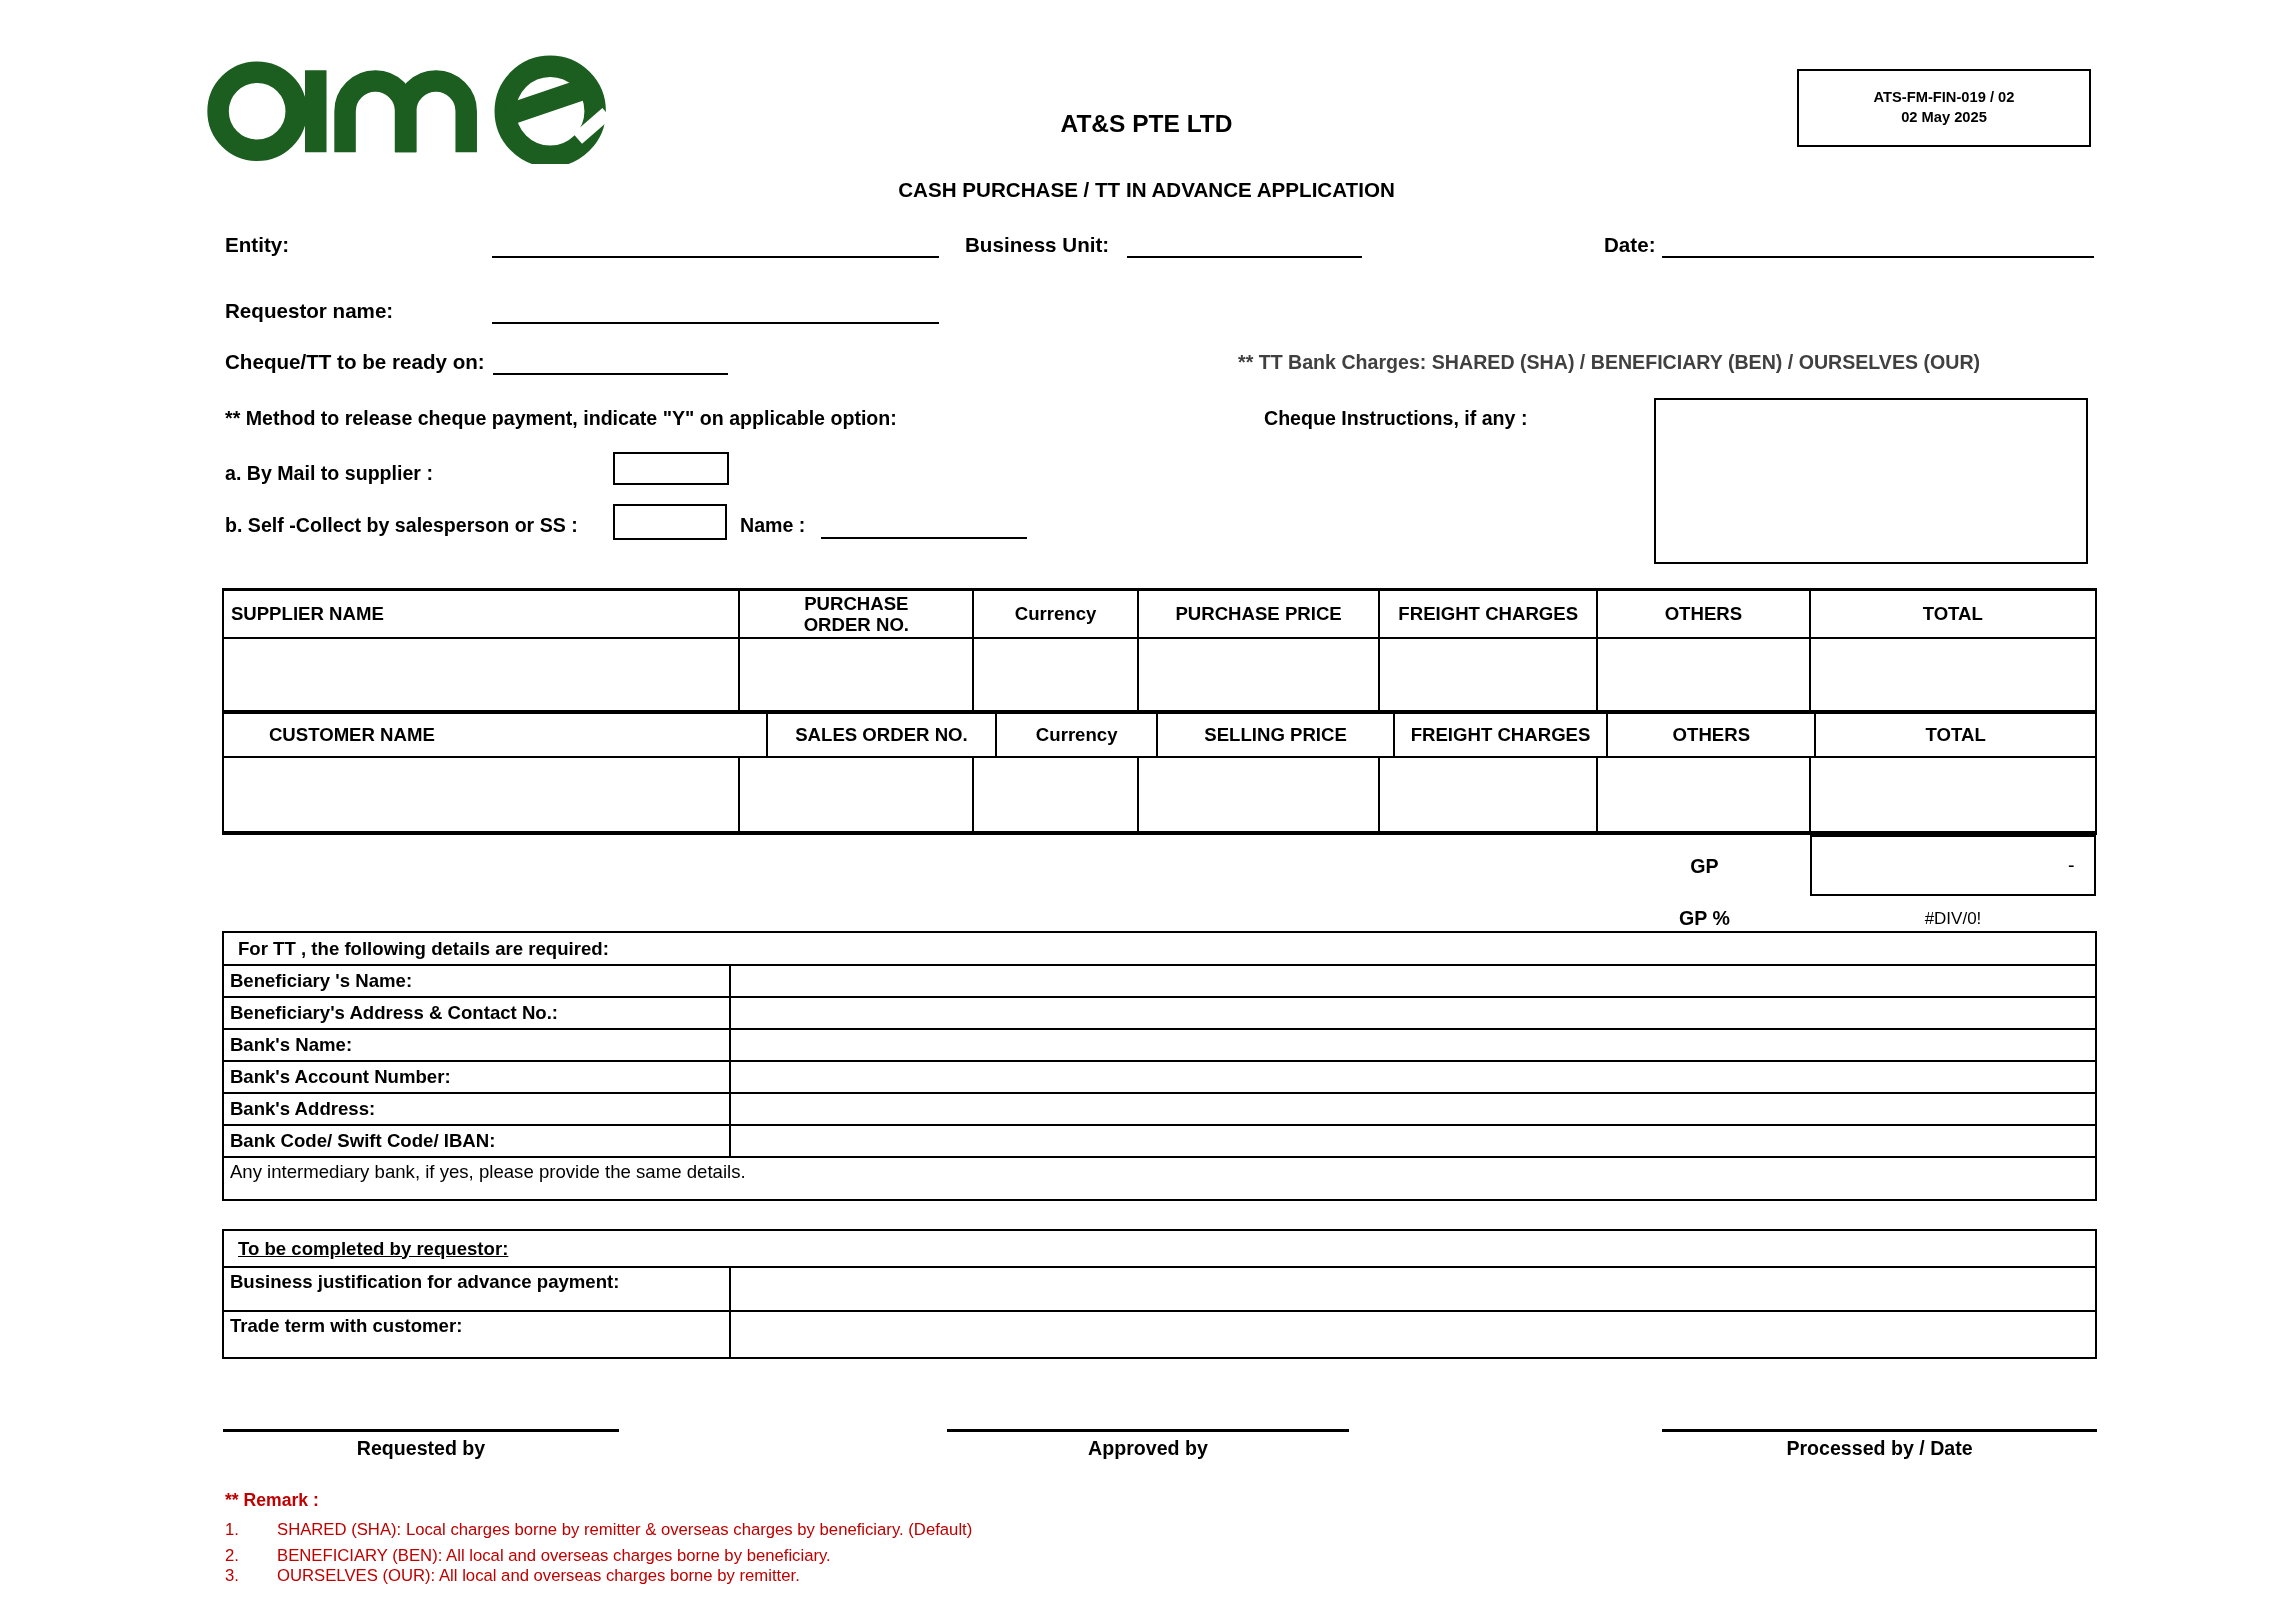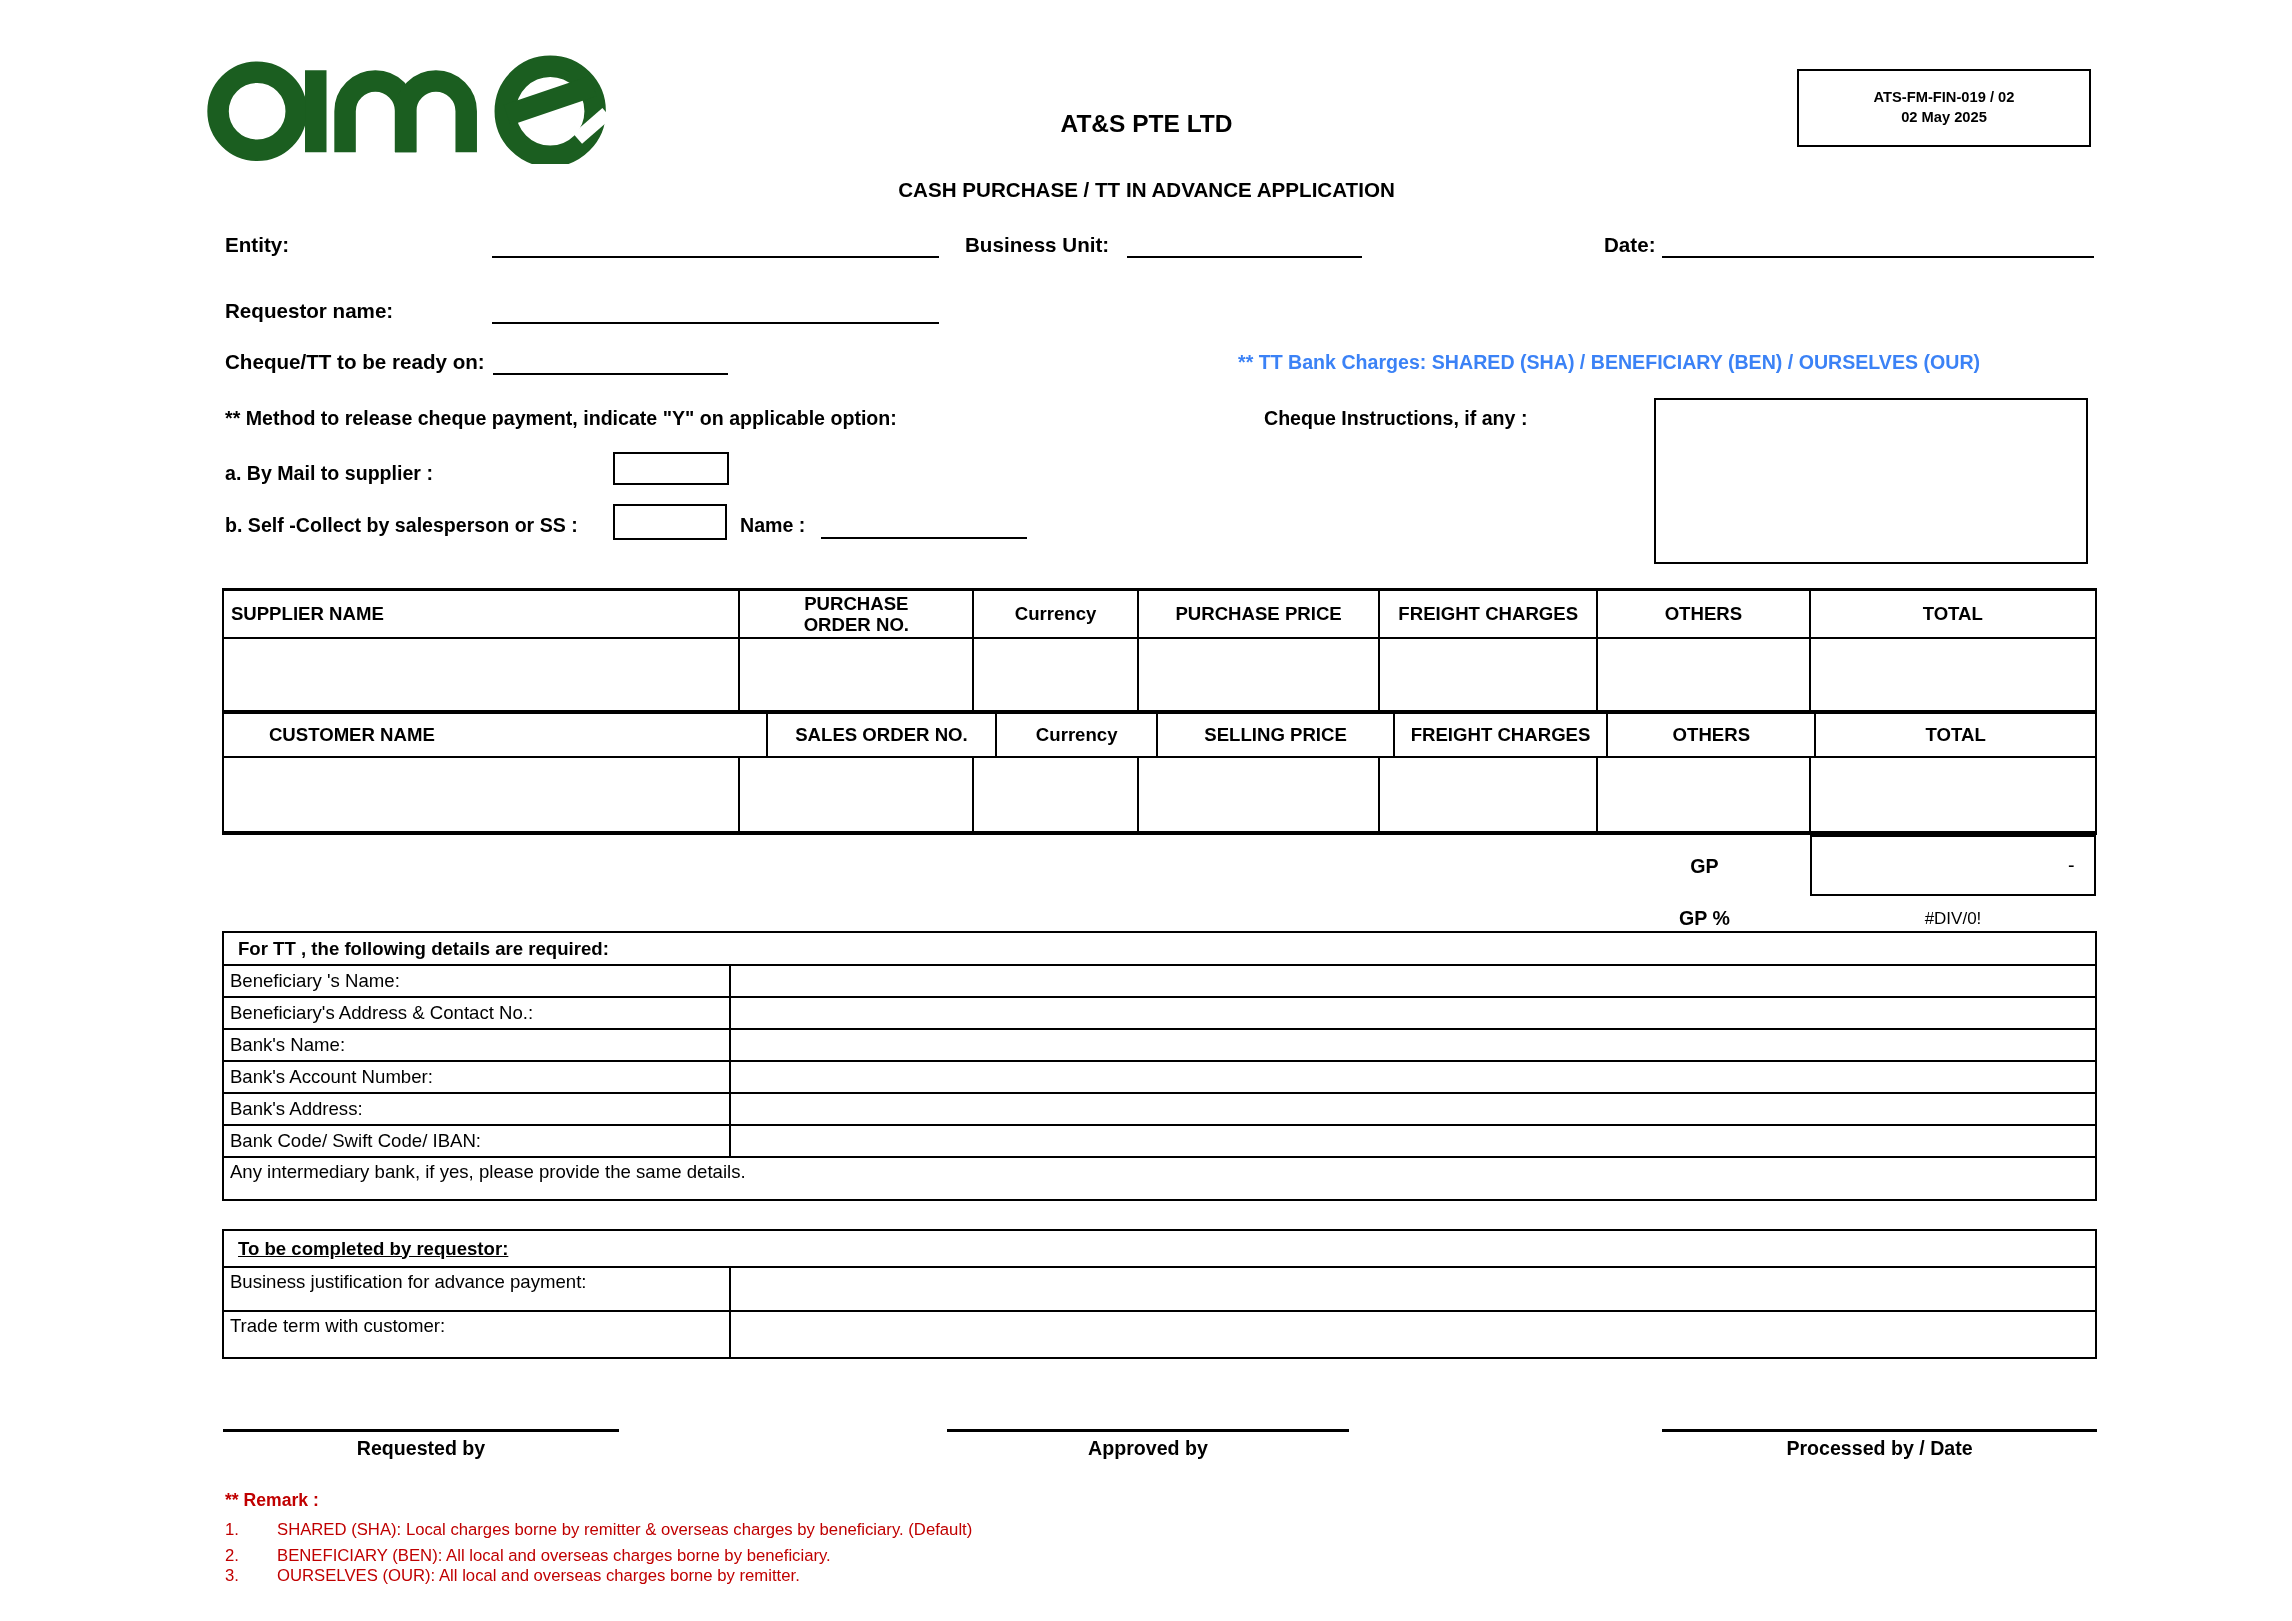--- a/index.html
+++ b/index.html
@@ -4,32 +4,32 @@
 <style>
   * { box-sizing: border-box; margin: 0; padding: 0; }
   html,body { background:#ffffff; }
   body { font-family: "Liberation Sans", sans-serif; color:#000; }
   #page { position:relative; width:2293px; height:1621px; background:#fff; overflow:hidden; }
   .abs { position:absolute; }
   .lbl { font-weight:bold; font-size:20.6px; white-space:nowrap; }
   .lbl20 { font-weight:bold; font-size:19.6px; white-space:nowrap; }
   .uline { border-bottom:2.9px solid #000; }
   .box { border:2.9px solid #000; background:#fff; }
-  .red { color:#3b82f6; }
+  .red { color:#404040; }
   
   .ptable { position:absolute; left:222px; width:1875px; border-left:2.9px solid #000; border-right:2.9px solid #000; }
   .prow { display:grid; grid-template-columns:27.6% 12.5% 8.8% 12.9% 11.65% 11.35% 15.2%; }
   .prow > div { border-right:2px solid #000; display:flex; align-items:center; justify-content:center; font-size:18.6px; font-weight:bold; text-align:center; line-height:1.15; }
   .prow > div:last-child { border-right:none; }
   .prow > div.namecell { justify-content:flex-start; padding-left:6.9px; text-align:left; }
   .prewrap { white-space:pre-line; }
   
   .dtable { position:absolute; left:222px; width:1875px; border:2.9px solid #000; background:#fff; }
   .dtitle { font-size:18.6px; font-weight:bold; padding-left:14px; display:flex; align-items:center; border-bottom:2px solid #000; }
-  .drow { display:grid; grid-template-columns:507px 1fr; border-bottom:2px solid #000; }
+  .drow { display:grid; grid-template-columns:507px 1fr; border-bottom:2px solid #000;font-weight:bold; }
   .drow .dlab { border-right:2px solid #000; font-size:18.6px; display:flex; align-items:center; padding-left:5.9px; }
   .drow .dval { background:#fff; }
   .dnote { font-size:18.6px; padding-left:5.9px; padding-top:2.9px; }
   .sigline { position:absolute; border-top:3.9px solid #000; }
   .siglbl { position:absolute; text-align:center; font-weight:bold; font-size:19.6px; }
   .rmk { position:absolute; color:#C00000; font-size:16.7px; white-space:nowrap; }
 </style>
 </head>
 <body>
 

